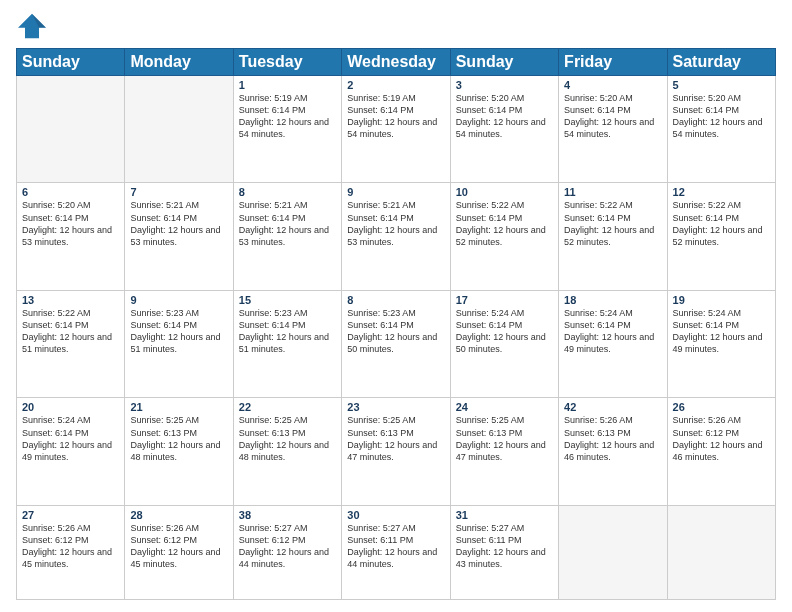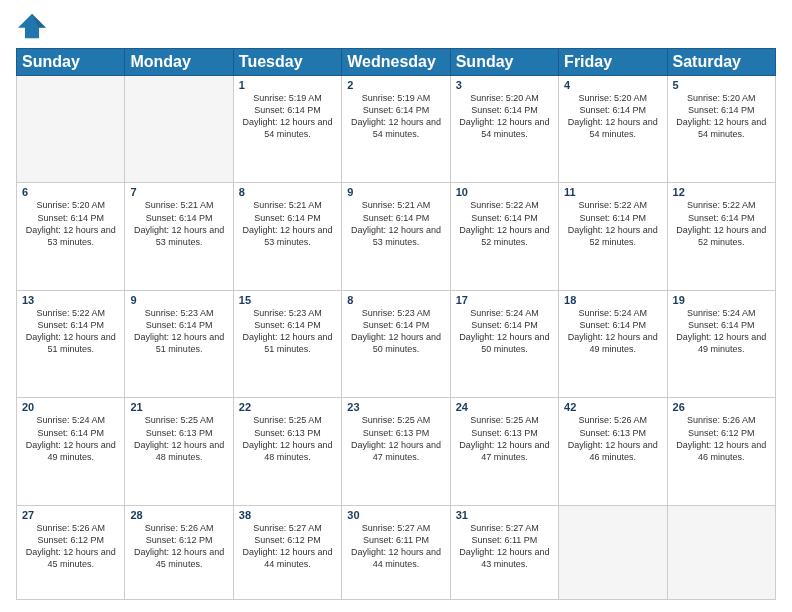--- a/index.html
+++ b/index.html
@@ -85,21 +85,20 @@
       font-size: 11px;
       font-weight: bold;
       color: #1a3a5c;
       display: block;
       margin-bottom: 1px;
     }
     .day-info {
       font-size: 9px;
       color: #333;
       line-height: 1.35;
-      text-align: center;
     }
     tr:last-child td {
       height: 70px;
     }
   </style>
 </head>
 <body>
 
 <div class="page">
   <div class="header">

